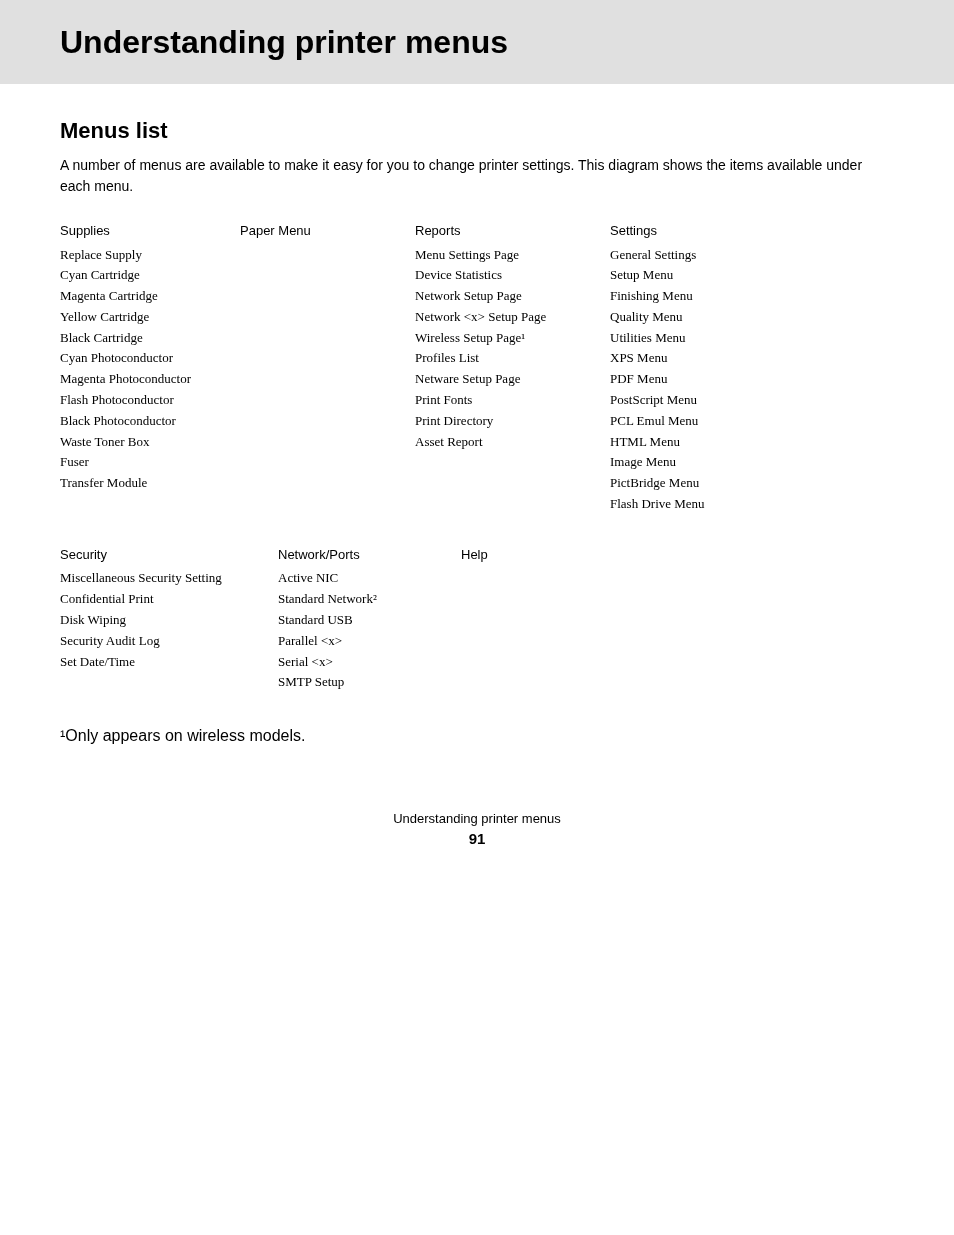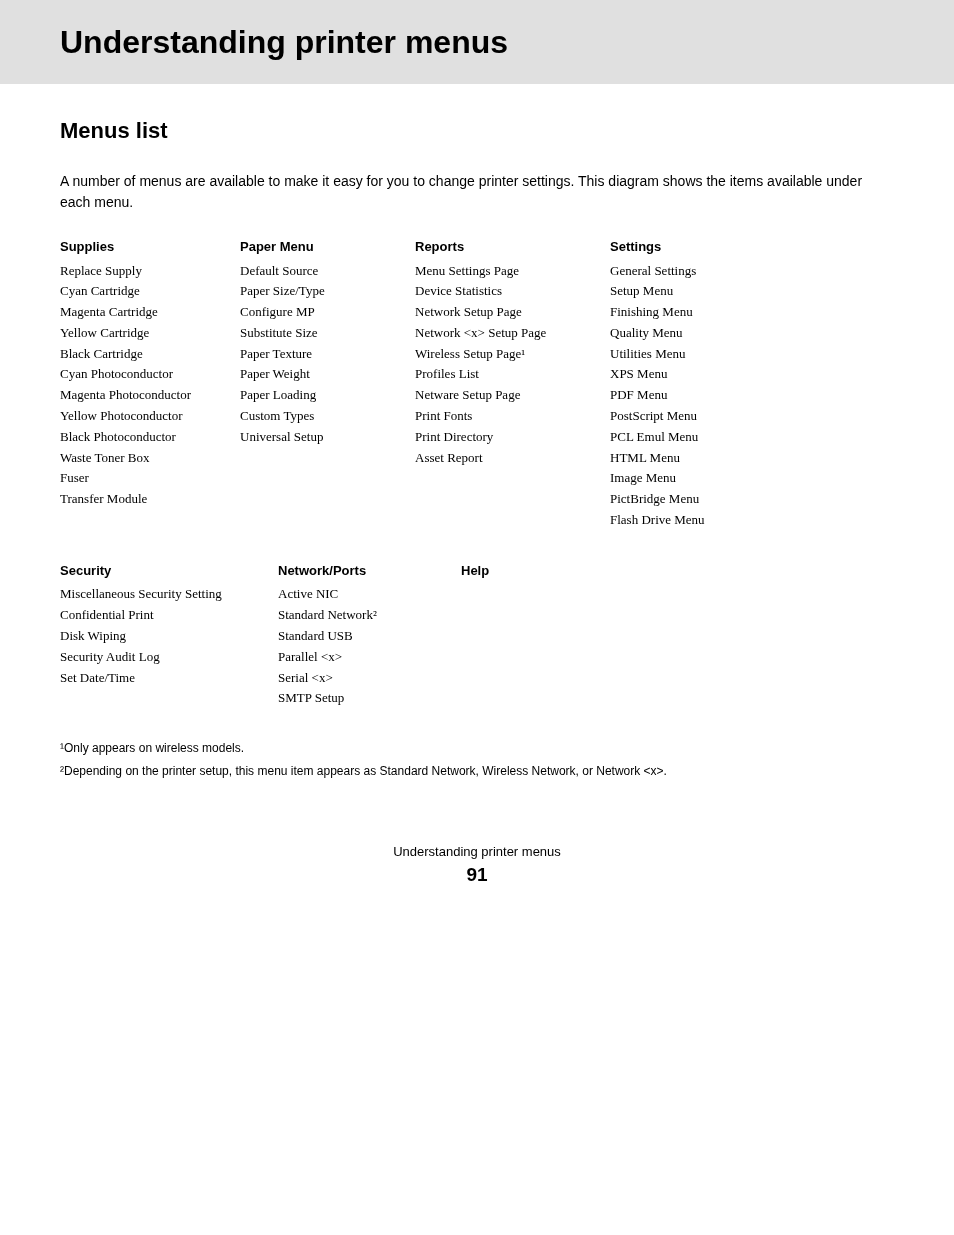--- a/index.html
+++ b/index.html
@@ -19,74 +19,74 @@
       padding: 18px 60px 18px 60px;
     }
     .page-title {
       font-size: 32px;
       font-weight: bold;
       color: #000;
     }
     .section-title {
       font-size: 22px;
       font-weight: bold;
-      margin-bottom: 24px;
+      margin-bottom: 8px;
     }
     .intro-text {
       font-size: 14px;
       margin-bottom: 24px;
       max-width: 820px;
       line-height: 1.5;
     }
     .menus-grid {
       display: grid;
       grid-template-columns: 180px 175px 195px 185px;
       gap: 0;
       margin-bottom: 30px;
     }
     .menu-col {
       padding-right: 10px;
       vertical-align: top;
     }
     .menu-col-header {
-      font-weight: bold;
+      font-weight: normal;
       font-size: 13px;
       margin-bottom: 4px;
     }
     .menu-col ul {
       list-style: none;
       padding: 0;
       font-family: Liberation Serif, serif;
     }
     .menu-col ul li {
       font-size: 13px;
       line-height: 1.6;
     }
     .menus-grid-bottom {
       display: grid;
       grid-template-columns: 210px 175px 195px 185px;
       gap: 8px;
       margin-bottom: 30px;
     }
     .footnotes {
-      font-size: 12px;
+      font-size: 16px;
       line-height: 1.6;
       margin-top: 22px;
       max-width: 820px;
     }
     .footnotes p {
       margin-bottom: 4px;
     }
     .page-footer {
       text-align: center;
       margin-top: 60px;
       font-size: 13px;
     }
     .page-number {
-      font-size: 19px;
+      font-size: 15px;
       font-weight: bold;
       display: block;
     }
   </style>
 </head>
 <body>
 
 <div class="page-title-bar">
   <h1 class="page-title">Understanding printer menus</h1>
 </div>
@@ -98,40 +98,29 @@
     <div class="menu-col">
       <div class="menu-col-header">Supplies</div>
       <ul>
         <li>Replace Supply</li>
         <li>Cyan Cartridge</li>
         <li>Magenta Cartridge</li>
         <li>Yellow Cartridge</li>
         <li>Black Cartridge</li>
         <li>Cyan Photoconductor</li>
         <li>Magenta Photoconductor</li>
-        <li>Yellow Photoconductor</li>
+        <li>Flash Photoconductor</li>
         <li>Black Photoconductor</li>
         <li>Waste Toner Box</li>
         <li>Fuser</li>
         <li>Transfer Module</li>
       </ul>
     </div>
     <div class="menu-col">
       <div class="menu-col-header">Paper Menu</div>
-      <ul>
-        <li>Default Source</li>
-        <li>Paper Size/Type</li>
-        <li>Configure MP</li>
-        <li>Substitute Size</li>
-        <li>Paper Texture</li>
-        <li>Paper Weight</li>
-        <li>Paper Loading</li>
-        <li>Custom Types</li>
-        <li>Universal Setup</li>
-      </ul>
     </div>
     <div class="menu-col">
       <div class="menu-col-header">Reports</div>
       <ul>
         <li>Menu Settings Page</li>
         <li>Device Statistics</li>
         <li>Network Setup Page</li>
         <li>Network &lt;x&gt; Setup Page</li>
         <li>Wireless Setup Page¹</li>
         <li>Profiles List</li>
@@ -184,19 +173,18 @@
       </ul>
     </div>
     <div class="menu-col">
       <div class="menu-col-header">Help</div>
     </div>
     <div class="menu-col"></div>
   </div>
 
 <div class="footnotes" id="footnotes">
     <p>¹Only appears on wireless models.</p>
-    <p>²Depending on the printer setup, this menu item appears as Standard Network, Wireless Network, or Network &lt;x&gt;.</p>
   </div>
 
 <div class="page-footer">
   <span>Understanding printer menus</span>
   <span class="page-number">91</span>
 </div>
 
 </body></html>

